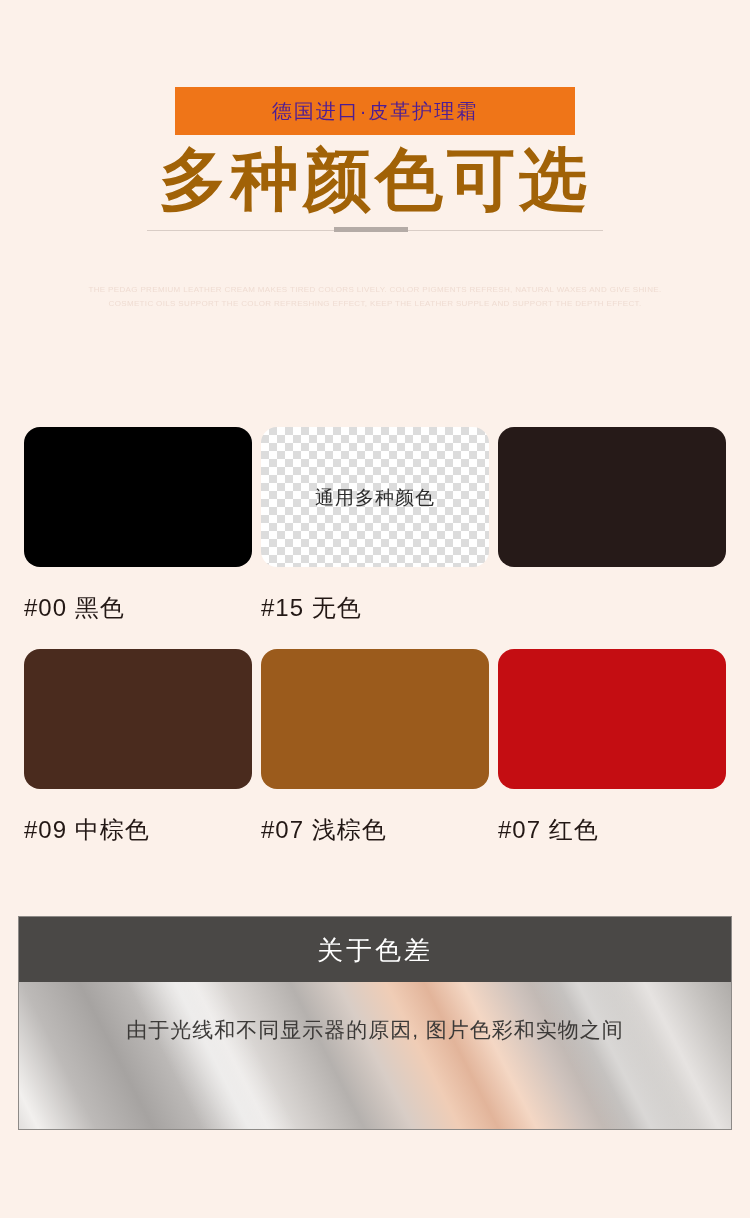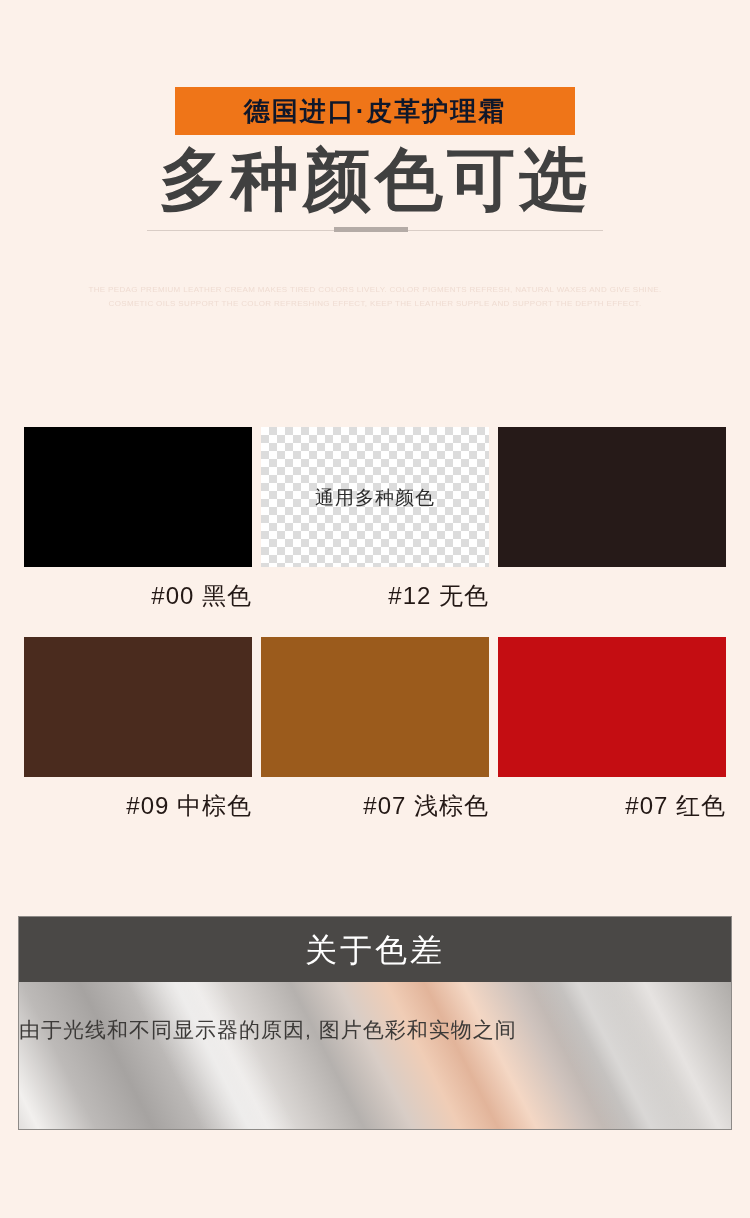--- a/index.html
+++ b/index.html
@@ -34,35 +34,35 @@
     top: 87px;
     width: 400px;
     height: 48px;
     background: #ef7518;
     display: flex;
     align-items: center;
     justify-content: center;
   }
 
   .banner-text {
-    color: #0f172a;
-    font-size: 26px;
+    color: #4c1d95;
+    font-size: 20px;
     letter-spacing: 2px;
     line-height: 1;
-    font-weight: 700;
+    font-weight: 400;
     white-space: nowrap;
   }
 
   .headline {
     position: absolute;
     left: 0;
     top: 140px;
     width: 750px;
     text-align: center;
-    color: #404040;
+    color: #a16207;
     font-size: 68px;
     font-weight: bold;
     letter-spacing: 4px;
     line-height: 1.15;
     white-space: nowrap;
   }
 
   
   .rule {
     position: absolute;
@@ -111,20 +111,21 @@
 
   .cell {
     width: 228px;
   }
 
   .swatch {
     position: relative;
     width: 228px;
     height: 140px;
     overflow: hidden;
+    border-radius: 16px;
   }
 
   
   .swatch.checker {
     background-color: #ffffff;
     background-image:
       linear-gradient(45deg, #dcdcdc 25%, transparent 25%, transparent 75%, #dcdcdc 75%),
       linear-gradient(45deg, #dcdcdc 25%, transparent 25%, transparent 75%, #dcdcdc 75%);
     background-size: 16px 16px;
     background-position: 0 0, 8px 8px;
@@ -136,22 +137,22 @@
   .checker-label {
     position: relative;
     color: #2e2e2e;
     font-size: 19px;
     letter-spacing: 1px;
     line-height: 1;
     white-space: nowrap;
   }
 
   .swatch-label {
-    margin-top: 17px;
-    text-align: right;
+    margin-top: 29px;
+    text-align: left;
     color: #231815;
     font-size: 24px;
     letter-spacing: 1px;
     line-height: 1;
     white-space: nowrap;
   }
 
   
   .cd-panel {
     position: absolute;
@@ -170,21 +171,21 @@
     height: 65px;
     background: #4a4846;
     display: flex;
     align-items: center;
     justify-content: center;
     z-index: 3;
   }
 
   .cd-title {
     color: #ffffff;
-    font-size: 32px;
+    font-size: 26px;
     letter-spacing: 3px;
     line-height: 1;
     white-space: nowrap;
   }
 
   .cd-body {
     position: relative;
     width: 100%;
     height: 147px;
     overflow: hidden;
@@ -236,20 +237,21 @@
         rgba(255,255,255,0) 70%,
         rgba(255,255,255,0.45) 75%,
         rgba(255,255,255,0) 80%);
     z-index: 2;
   }
 
   .cd-text {
     position: relative;
     z-index: 4;
     padding-top: 31px;
+    text-align: center;
     color: #3c3a38;
     font-size: 21px;
     letter-spacing: 1px;
     line-height: 34px;
     white-space: nowrap;
   }
 </style>
 </head>
 <body>
 
@@ -279,21 +281,21 @@
 
       <div class="cell">
         <div class="swatch" style="background:#000000"></div>
         <div class="swatch-label">#00 黑色</div>
       </div>
 
       <div class="cell">
         <div class="swatch checker">
           <span class="checker-label">通用多种颜色</span>
         </div>
-        <div class="swatch-label">#12 无色</div>
+        <div class="swatch-label">#15 无色</div>
       </div>
 
       <div class="cell">
         <div class="swatch" style="background:#261a18"></div>
       </div>
 
     </div>
 
     <div class="row row-2">
 

